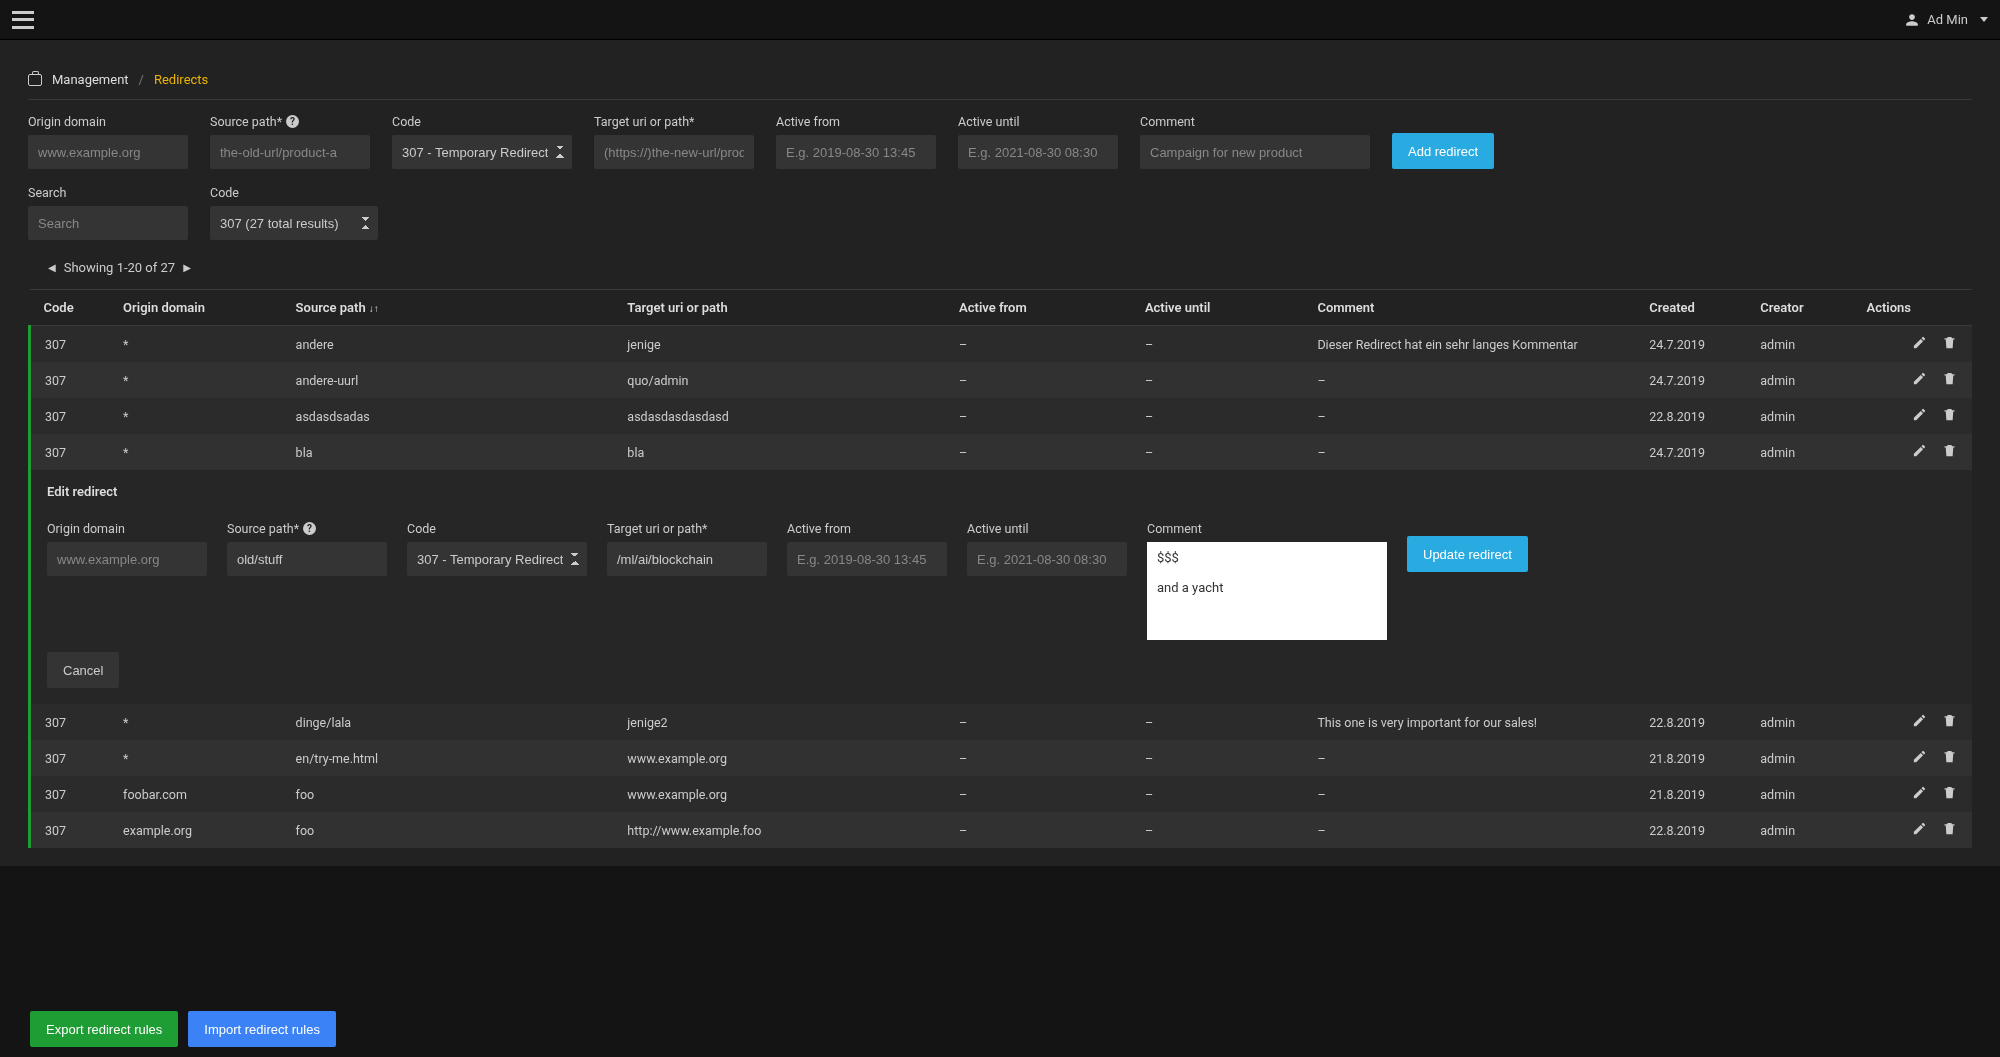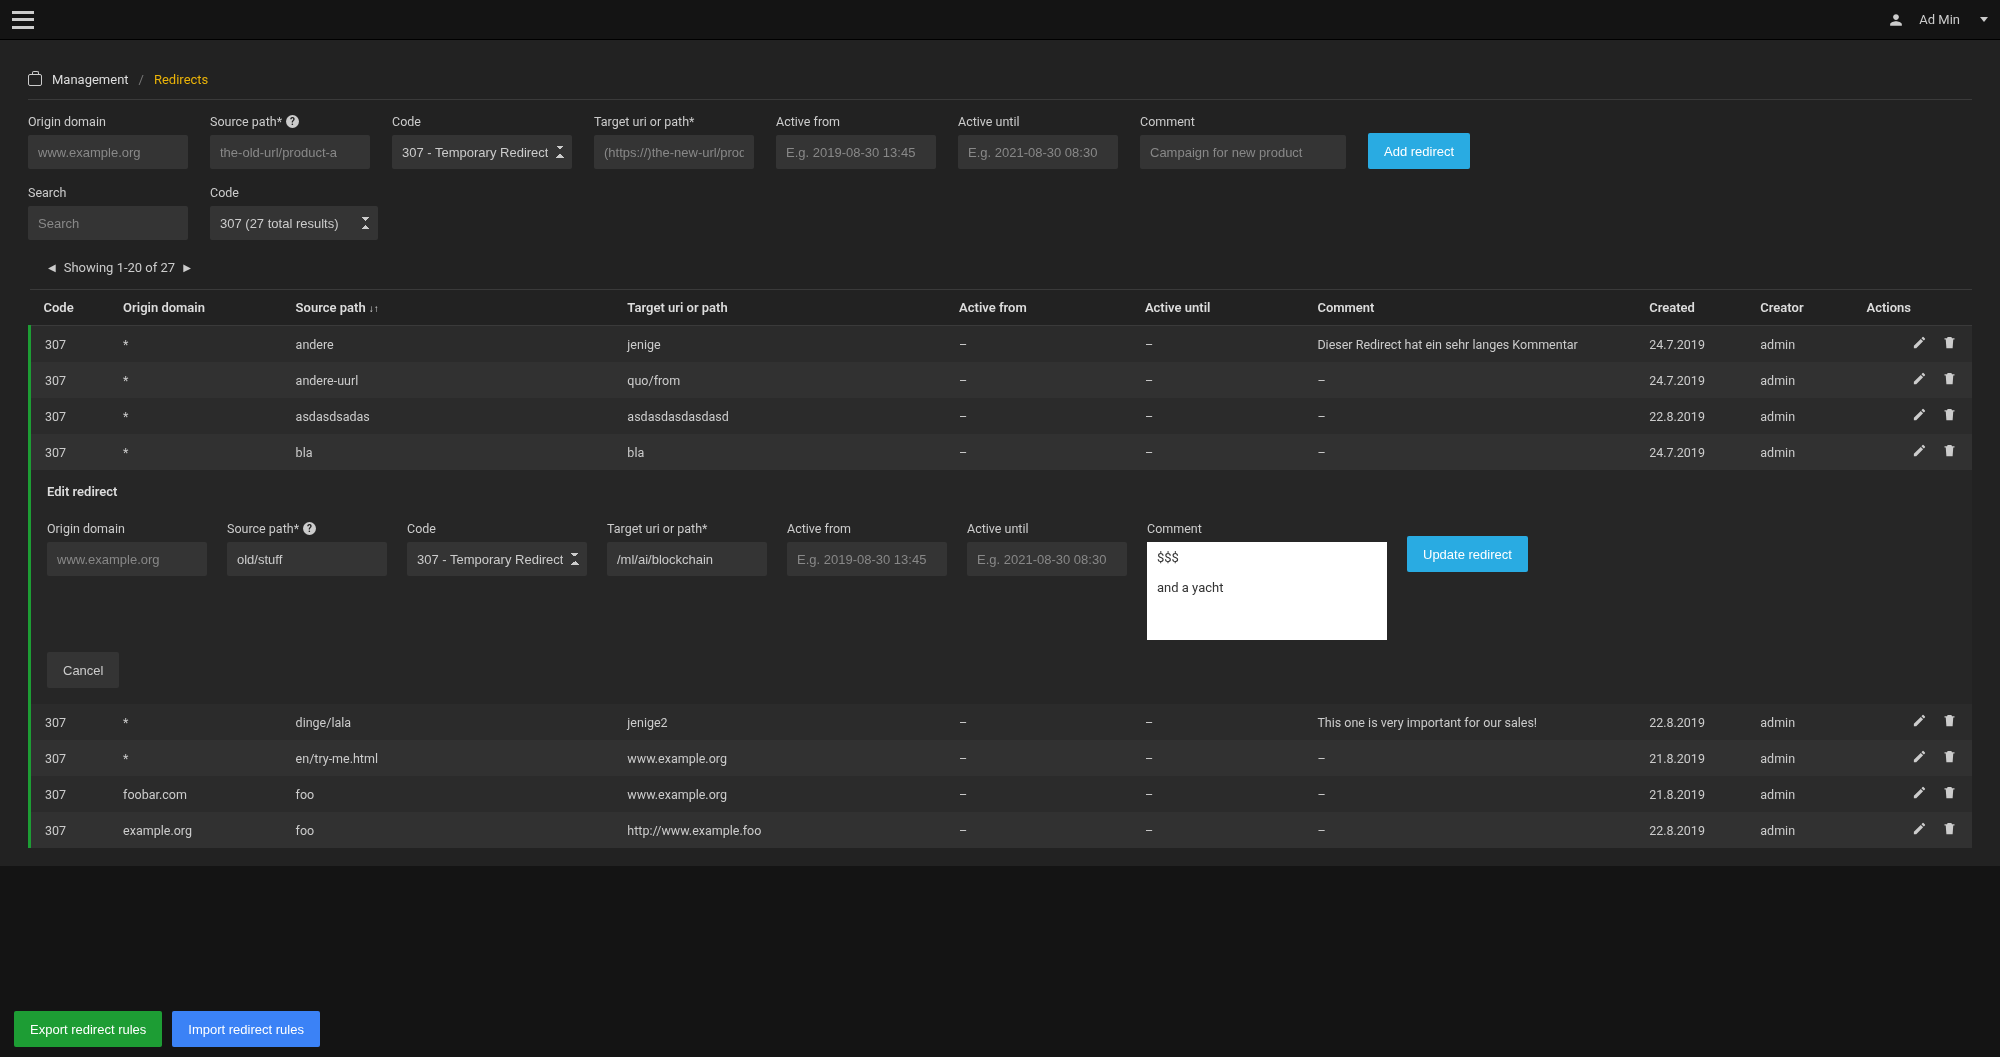--- a/index.html
+++ b/index.html
@@ -13,21 +13,21 @@
   height: 40px;
   background: #141414;
   border-bottom: 1px solid #000;
   display: flex;
   align-items: center;
   padding: 0 12px;
 }
 .hamburger { width: 22px; height: 18px; display: flex; flex-direction: column; justify-content: space-between; cursor: pointer; }
 .hamburger span { height: 3px; background: #ccc; display: block; }
 .topbar-spacer { flex: 1; }
-.user-menu { display: flex; align-items: center; gap: 16px; color: #ccc; cursor: pointer; font-size: 13px; }
+.user-menu { display: flex; align-items: center; gap: 8px; color: #ccc; cursor: pointer; font-size: 13px; }
 .user-menu svg { width: 14px; height: 14px; fill: #ccc; }
 .caret-down { width: 0; height: 0; border-left: 4px solid transparent; border-right: 4px solid transparent; border-top: 5px solid #ccc; margin-left: 4px; }
 
 .page {
   padding: 18px 28px;
   background: #222;
   margin: 0;
 }
 .breadcrumb {
   display: flex; align-items: center; gap: 10px;
@@ -63,21 +63,21 @@
   linear-gradient(135deg, transparent 50%, #ccc 50%) 0 8px/4px 4px no-repeat,
   linear-gradient(-135deg, transparent 50%, #ccc 50%) 4px 8px/4px 4px no-repeat;
   pointer-events:none;
 }
 .btn { border: none; color: #fff; padding: 9px 16px; font-size: 13px; border-radius: 2px; cursor: pointer; height: 36px; }
 .btn-primary { background: #29abe2; }
 .btn-grey { background: #343434; color:#ccc; }
 .btn-green { background: #1d9d34; }
 .btn-red { background: #3b82f6; }
 
-.w-origin{width:160px}.w-source{width:160px}.w-code{width:180px}.w-target{width:160px}.w-date{width:160px}.w-comment{width:206px}
+.w-origin{width:160px}.w-source{width:160px}.w-code{width:180px}.w-target{width:160px}.w-date{width:160px}.w-comment{width:230px}
 .w-search{width:160px}.w-codefilter{width:168px}.w-type{width:180px}
 
 .pager { display:flex; align-items:center; gap:8px; font-size:13px; color:#ccc; padding: 4px 20px 10px 20px; }
 .pager-arrow { font-size: 10px; cursor:pointer; }
 
 .table-wrap { margin-top: 4px; }
 .tbl { width: 100%; border-collapse: collapse; }
 .tbl th { text-align: left; font-weight: 600; font-size: 13px; color: #ddd; padding: 10px 14px; border-top: 1px solid #3a3a3a; border-bottom: 1px solid #3a3a3a; }
 .tbl td { padding: 9px 14px; font-size: 12.5px; color: #ccc; }
 .tbl tbody tr { border-left: 3px solid #1d9d34; background: #2b2b2b; }
@@ -95,21 +95,21 @@
 .edit-panel h4 { font-size: 13px; font-weight:600; color:#ddd; margin-bottom: 22px; }
 .edit-form { display:flex; gap:20px; align-items:flex-start; }
 .edit-ta { background:#fff; color:#333; width:240px; height:98px; padding:8px 10px; border:none; font-size:13px; resize:none; font-family:inherit; }
 .edit-buttons { display:flex; flex-direction:column; gap:0; }
 .cancel-row { margin-top: 12px; }
 
 .footer {
   position: fixed;
   bottom: 0; left: 0; right: 0;
   background: #141414;
-  padding: 10px 14px;
+  padding: 10px 30px;
   display: flex;
   gap: 10px;
 }
 </style>
 </head>
 <body>
 
 <div class="topbar">
   <div class="hamburger">
     <span></span>
@@ -235,21 +235,21 @@
               </span><span class="icon-btn">
                 <svg viewBox="0 0 24 24">
                   <path d="M6 7h12l-1 14H7L6 7zm3-4h6l1 2h4v2H4V5h4l1-2z"></path>
                 </svg>
               </span></td>
           </tr>
           <tr style="background: rgb(49, 49, 49);">
             <td>307</td>
             <td>*</td>
             <td>andere-uurl</td>
-            <td>quo/from</td>
+            <td>quo/admin</td>
             <td>–</td>
             <td>–</td>
             <td>–</td>
             <td>24.7.2019</td>
             <td>admin</td>
             <td class="actions-cell"><span class="icon-btn">
                 <svg viewBox="0 0 24 24">
                   <path d="M3 17.25V21h3.75l11-11-3.75-3.75-11 11zM20.7 7.05a1 1 0 000-1.4l-2.35-2.35a1 1 0 00-1.4 0L15.1 5.15l3.75 3.75 1.85-1.85z"></path>
                 </svg>
               </span><span class="icon-btn">

